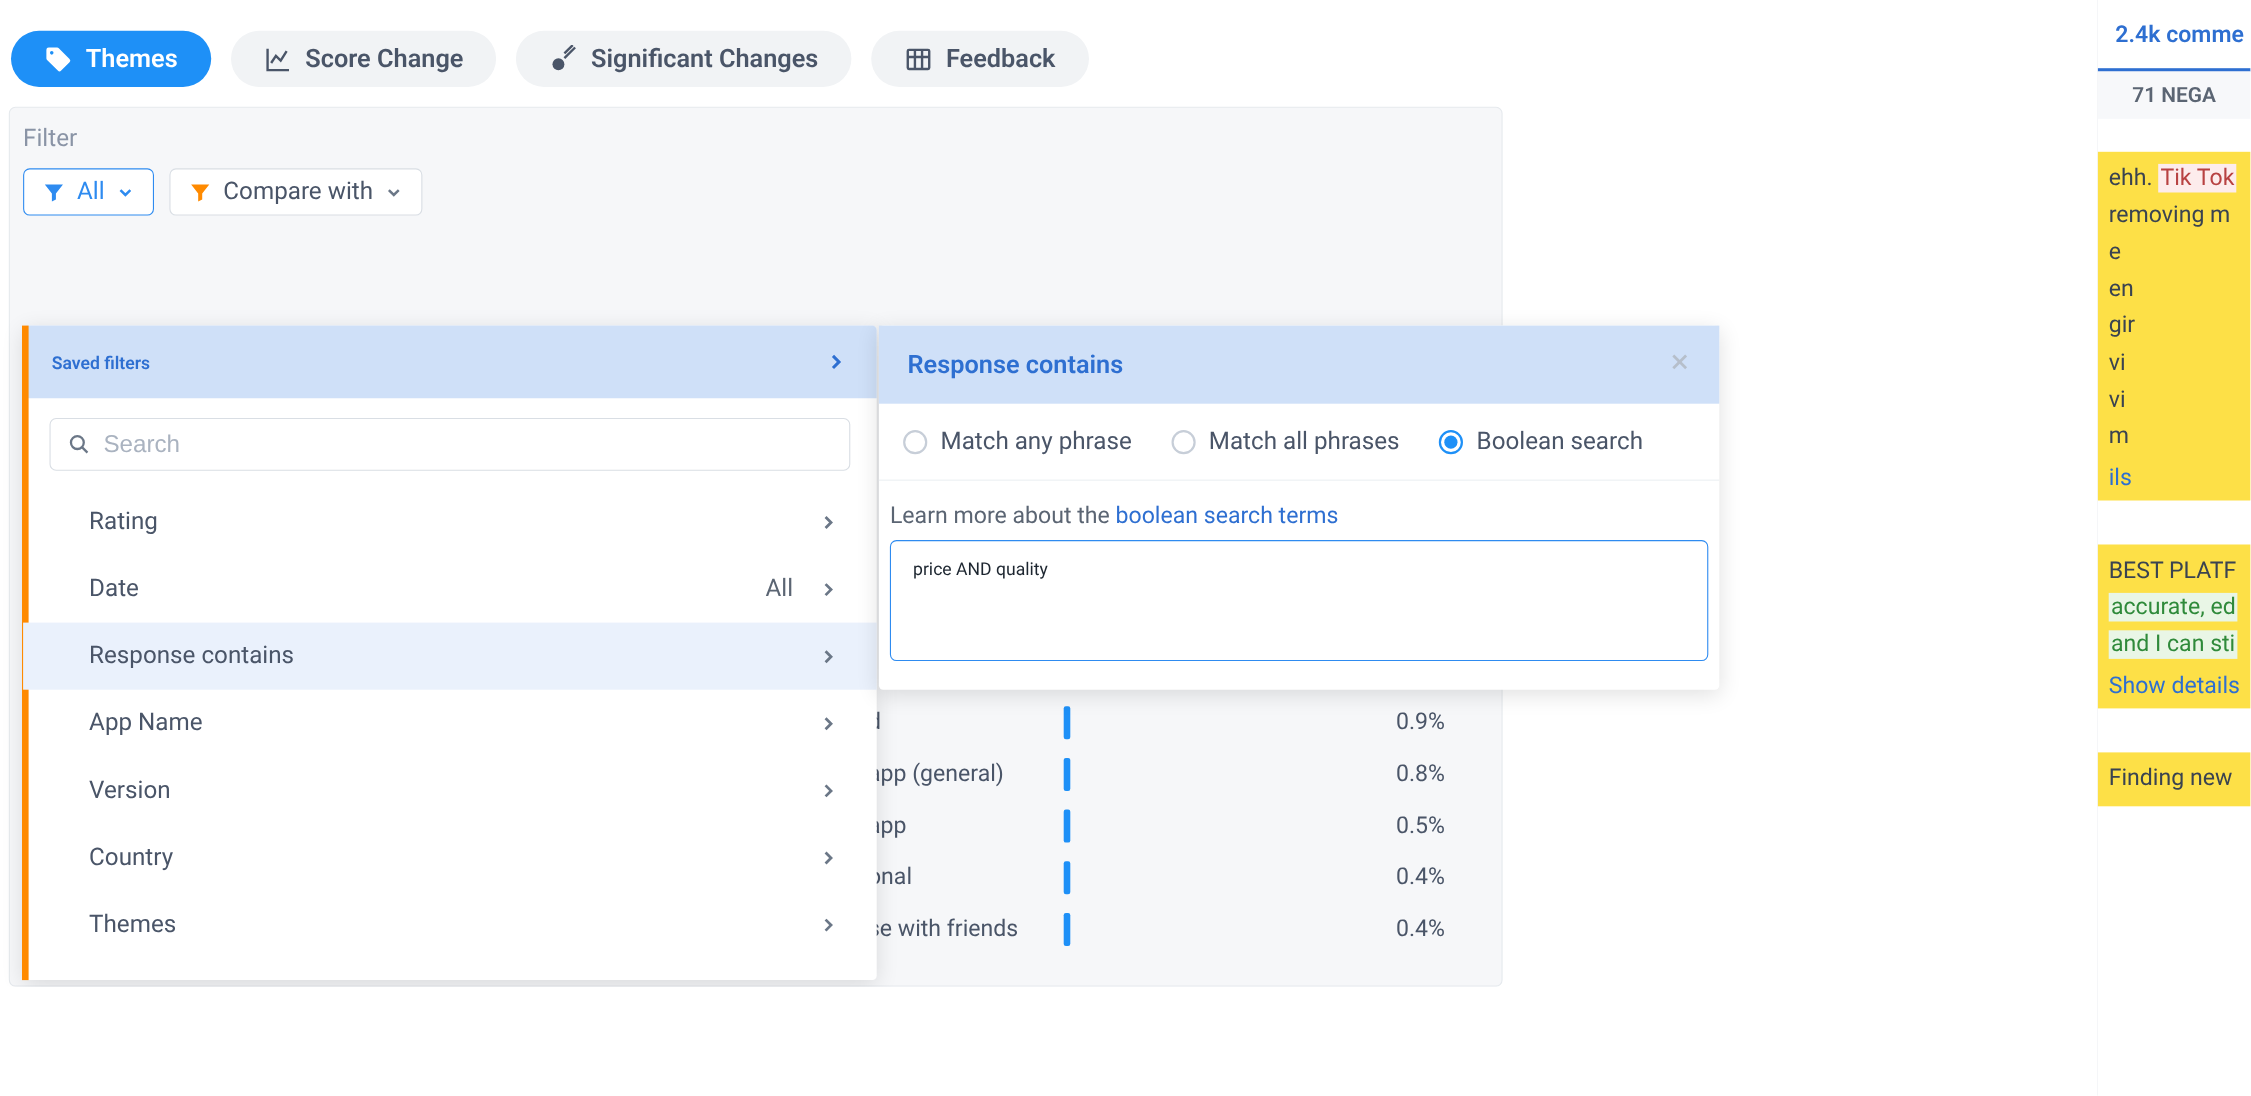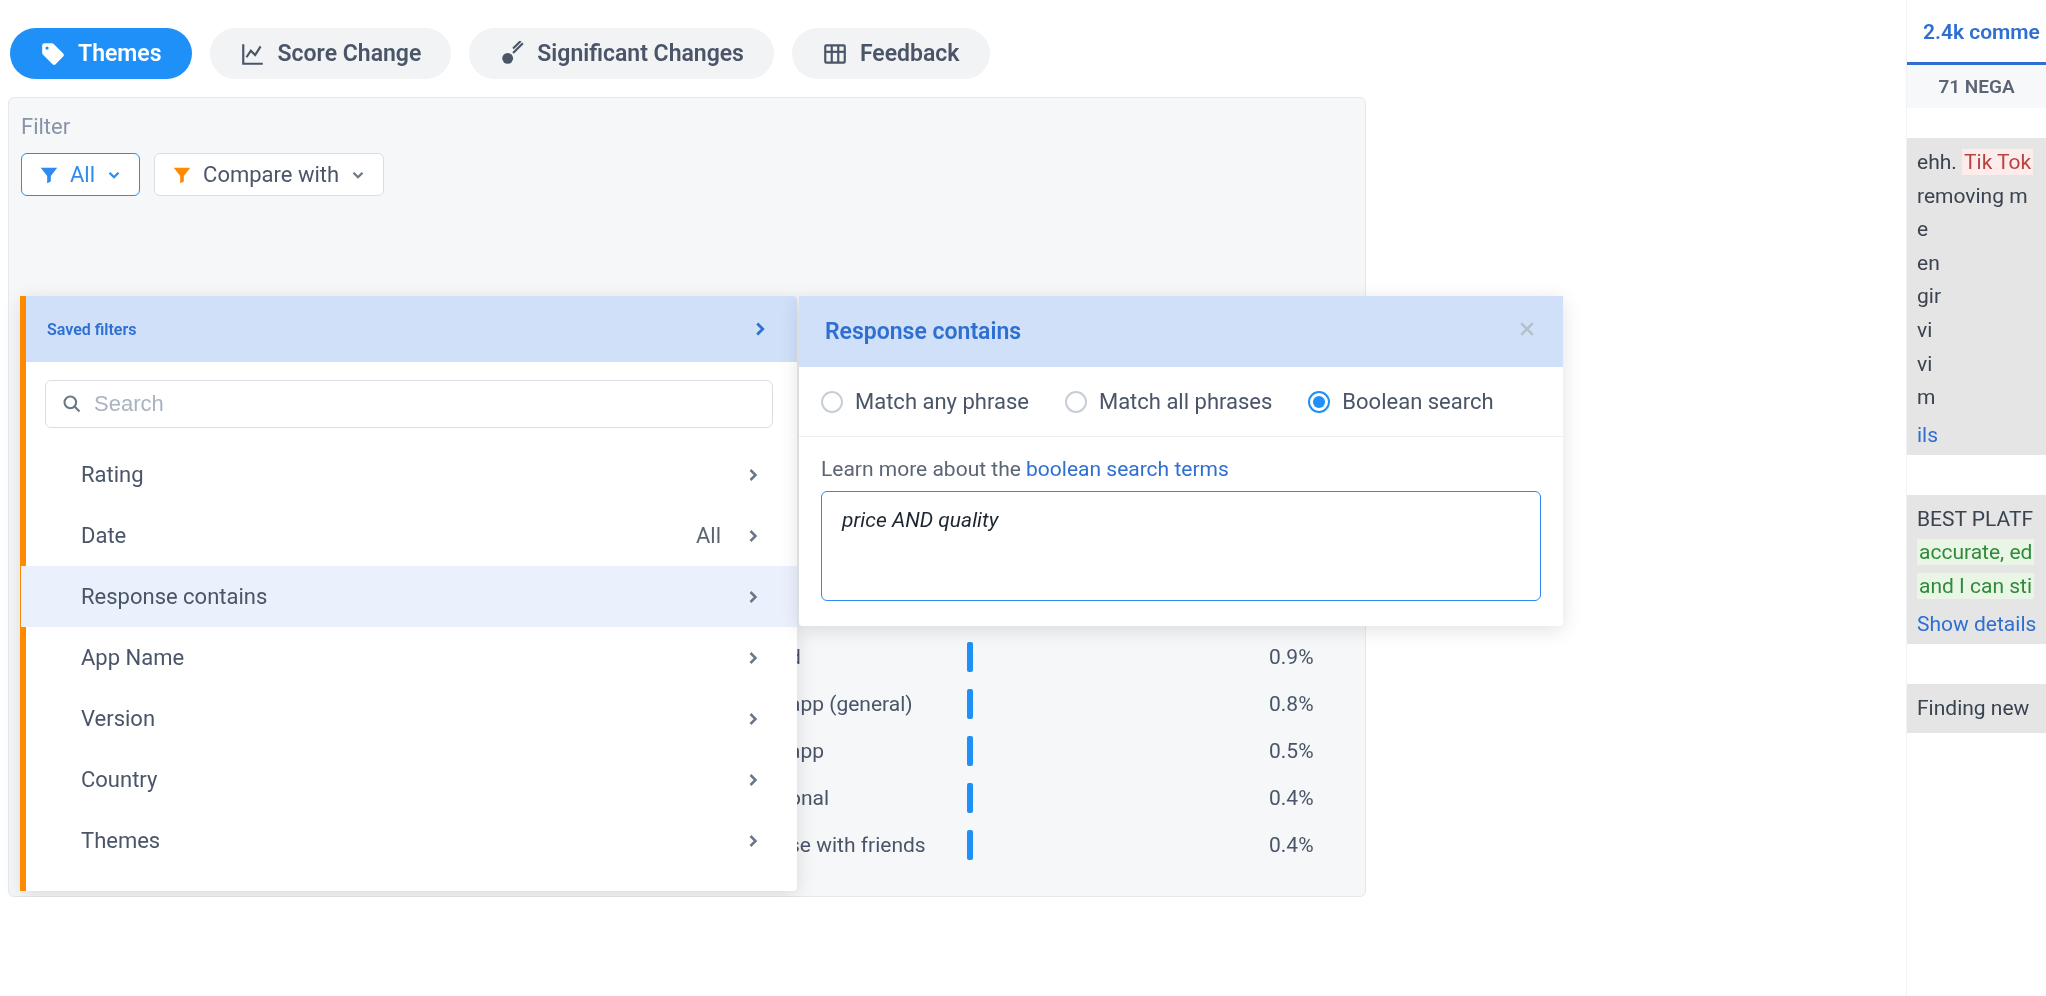--- a/index.html
+++ b/index.html
@@ -178,35 +178,34 @@
   .radio.selected .circle {
     border-color: #1e90f7;
   }
   .radio.selected .circle::after {
     content: "";
     position: absolute;
     top: 3px; left: 3px; right: 3px; bottom: 3px;
     background: #1e90f7;
     border-radius: 50%;
   }
-  .rc-body { padding: 20px 22px; }
+  .rc-body { padding: 20px 10px; }
   .rc-learn { font-size: 21px; color: #5b6573; margin-bottom: 10px; }
   .rc-learn a { color: #2e6fd1; text-decoration: none; cursor:pointer; }
   .rc-textarea {
     width: 100%;
     min-height: 110px;
     border: 1.5px solid #2e8bf0;
     border-radius: 6px;
     padding: 16px 20px;
-    font-size: 21px;
+    font-size: 16px;
     color: #1d2630;
     resize: none;
     outline: none;
     font-family: inherit;
-    font-style: italic;
   }
 
   
   .bg-chart {
     position: absolute;
     top: 440px;
     left: 780px;
     font-size: 21px;
     color: #4a5568;
   }
@@ -231,21 +230,21 @@
     display:flex; align-items:center; gap:10px;
     color:#2e6fd1; font-weight:600;
     border-bottom: 3px solid #2e6fd1;
     padding: 20px 20px 18px 6px;
     font-size: 21px;
     white-space: nowrap;
     text-align: center;
   }
   .rr-tab .dot { width:14px; height:14px; border-radius:50%; background:#2e8bf0; }
   .rr-neg { background:#f7f8fa; color:#5b6573; text-align:center; padding:10px 0; font-weight:600; font-size:19px; white-space:nowrap; }
-  .rr-card { background:#e5e5e5; margin-top: 30px; padding: 8px 0 8px 10px; }
+  .rr-card { background:#fde047; margin-top: 30px; padding: 8px 0 8px 10px; }
   .rr-text { font-size:21px; color:#3a4350; white-space:nowrap; line-height:1.6; }
   .rr-text .hl-red { background: #fdecec; color:#b84242; padding:1px 2px; }
   .rr-text .hl-green { background: #e9f6e6; color:#2f8a3a; padding:1px 2px; }
   .rr-link { color:#2e6fd1; font-size:21px; white-space:nowrap; padding-top:8px; display:block; }
 </style>
 </head>
 <body>
 
 <div class="tabs-row">
   <div class="pill active">

